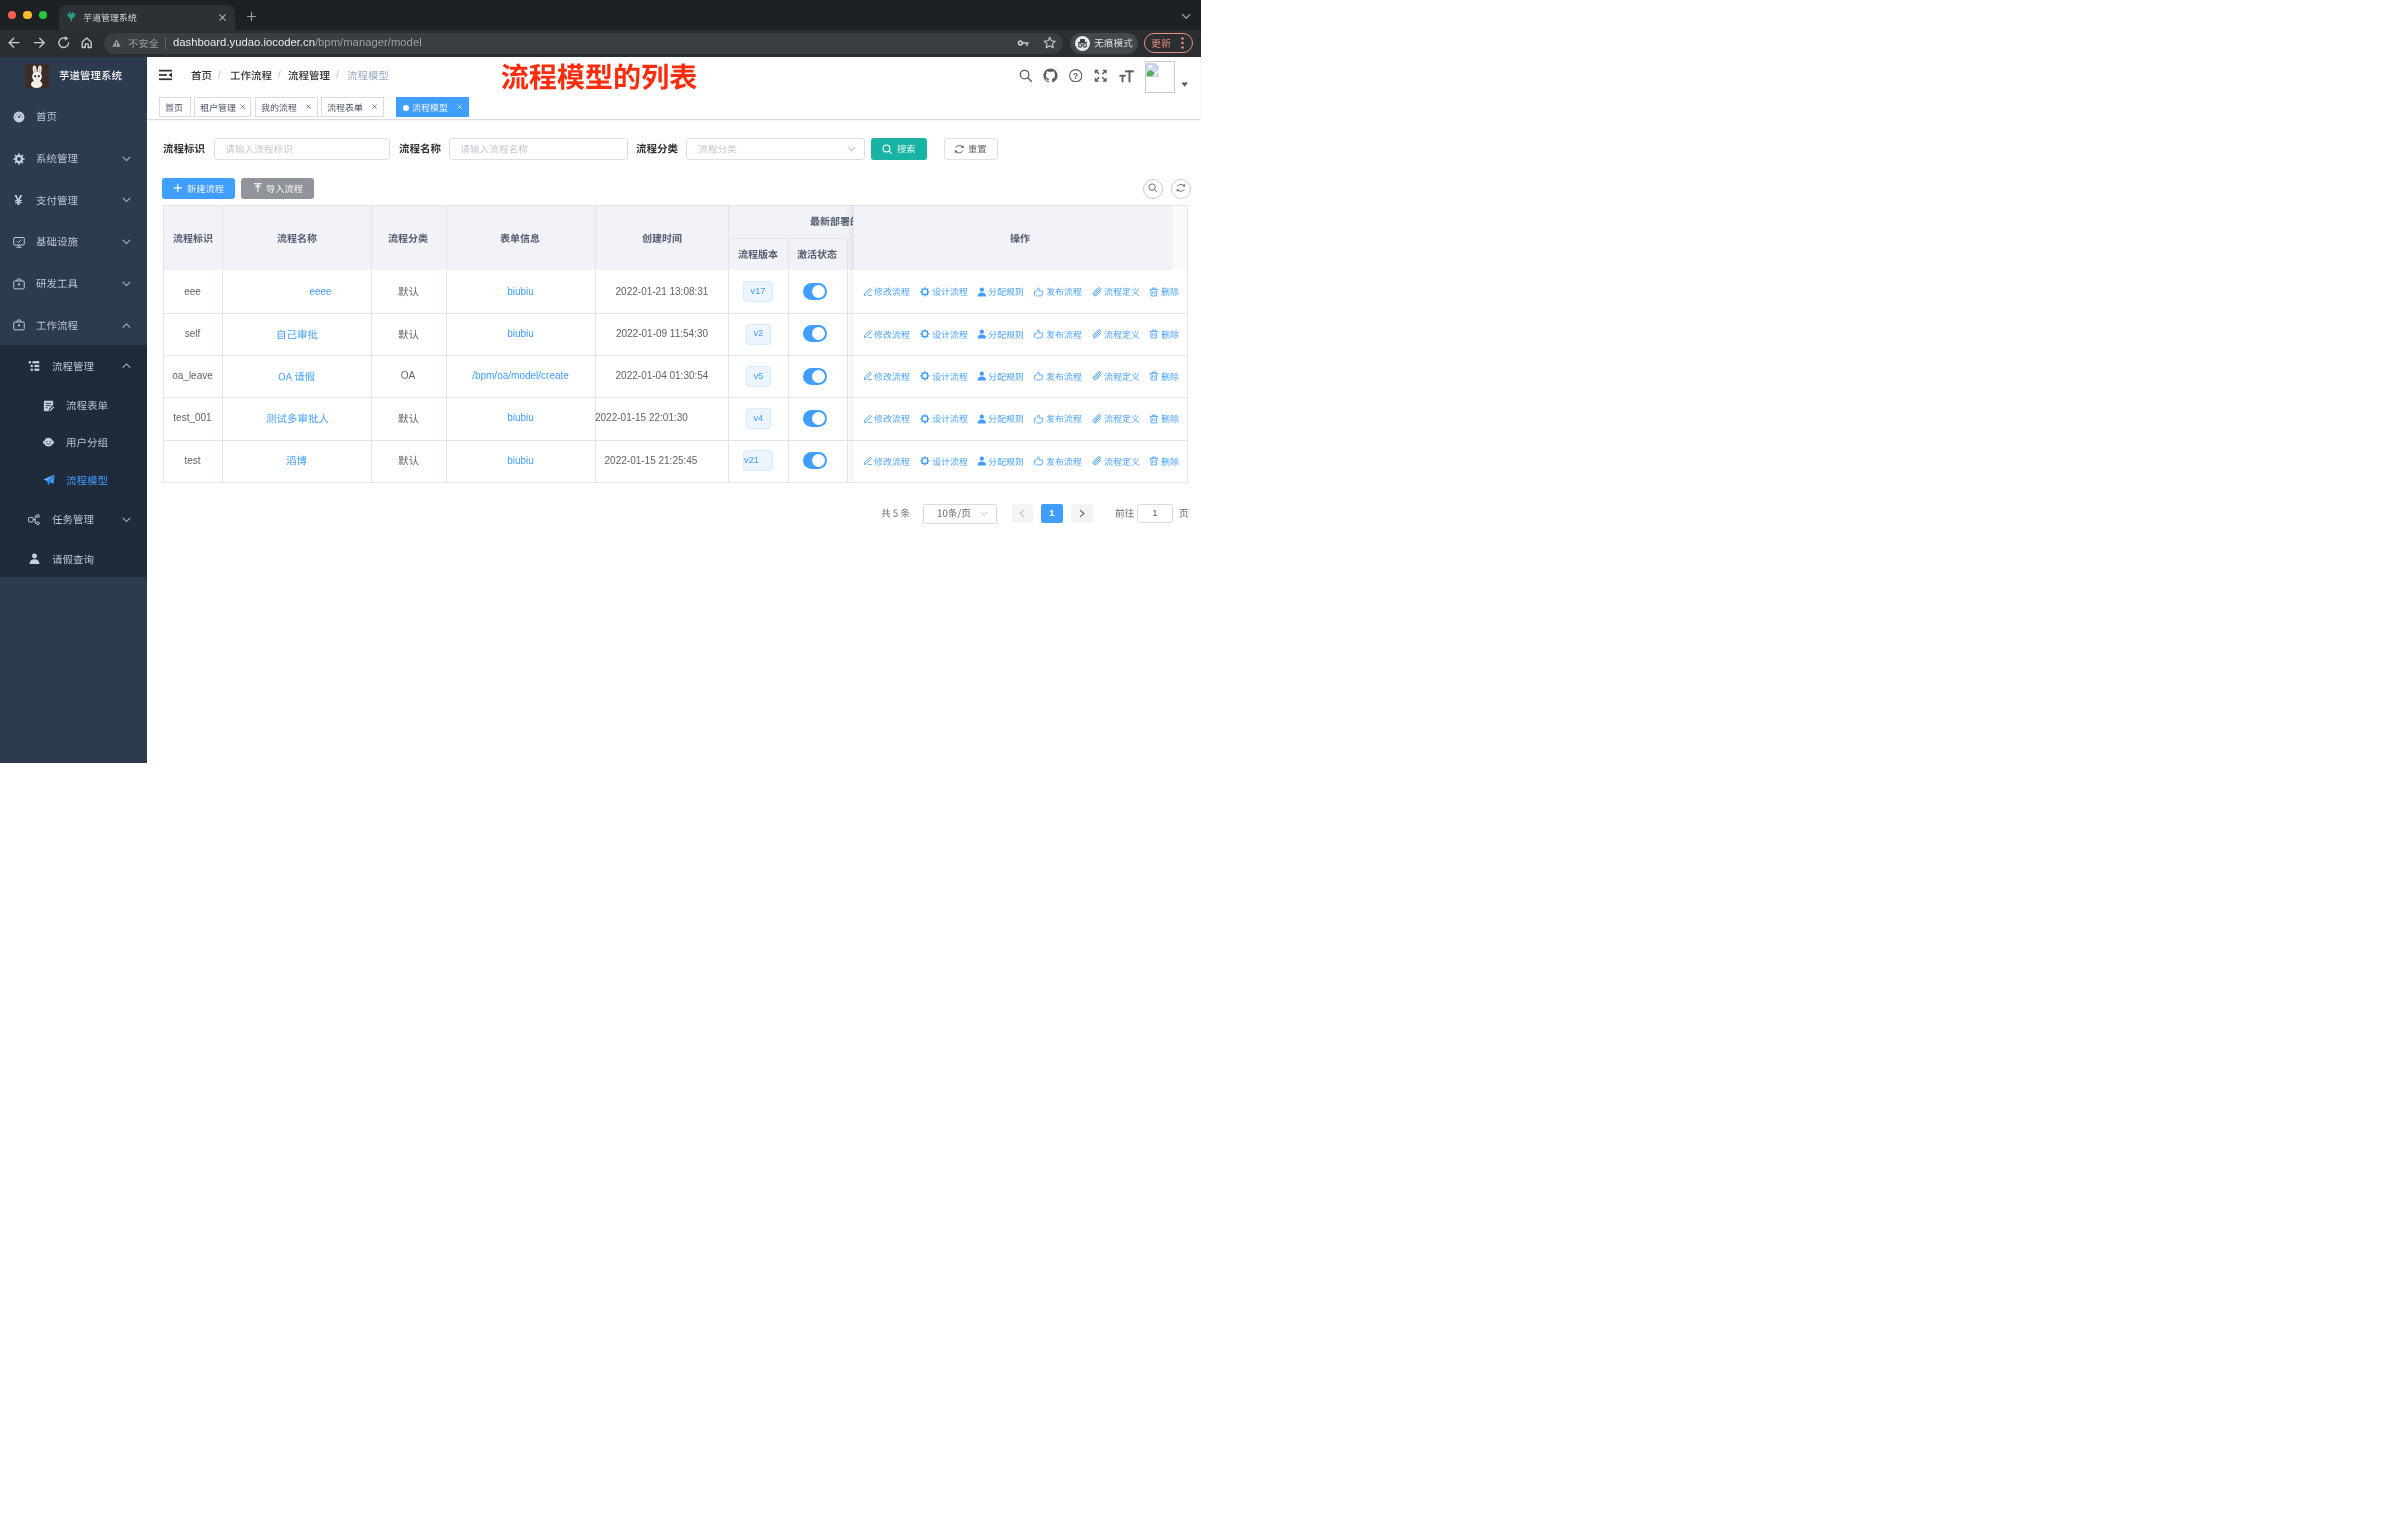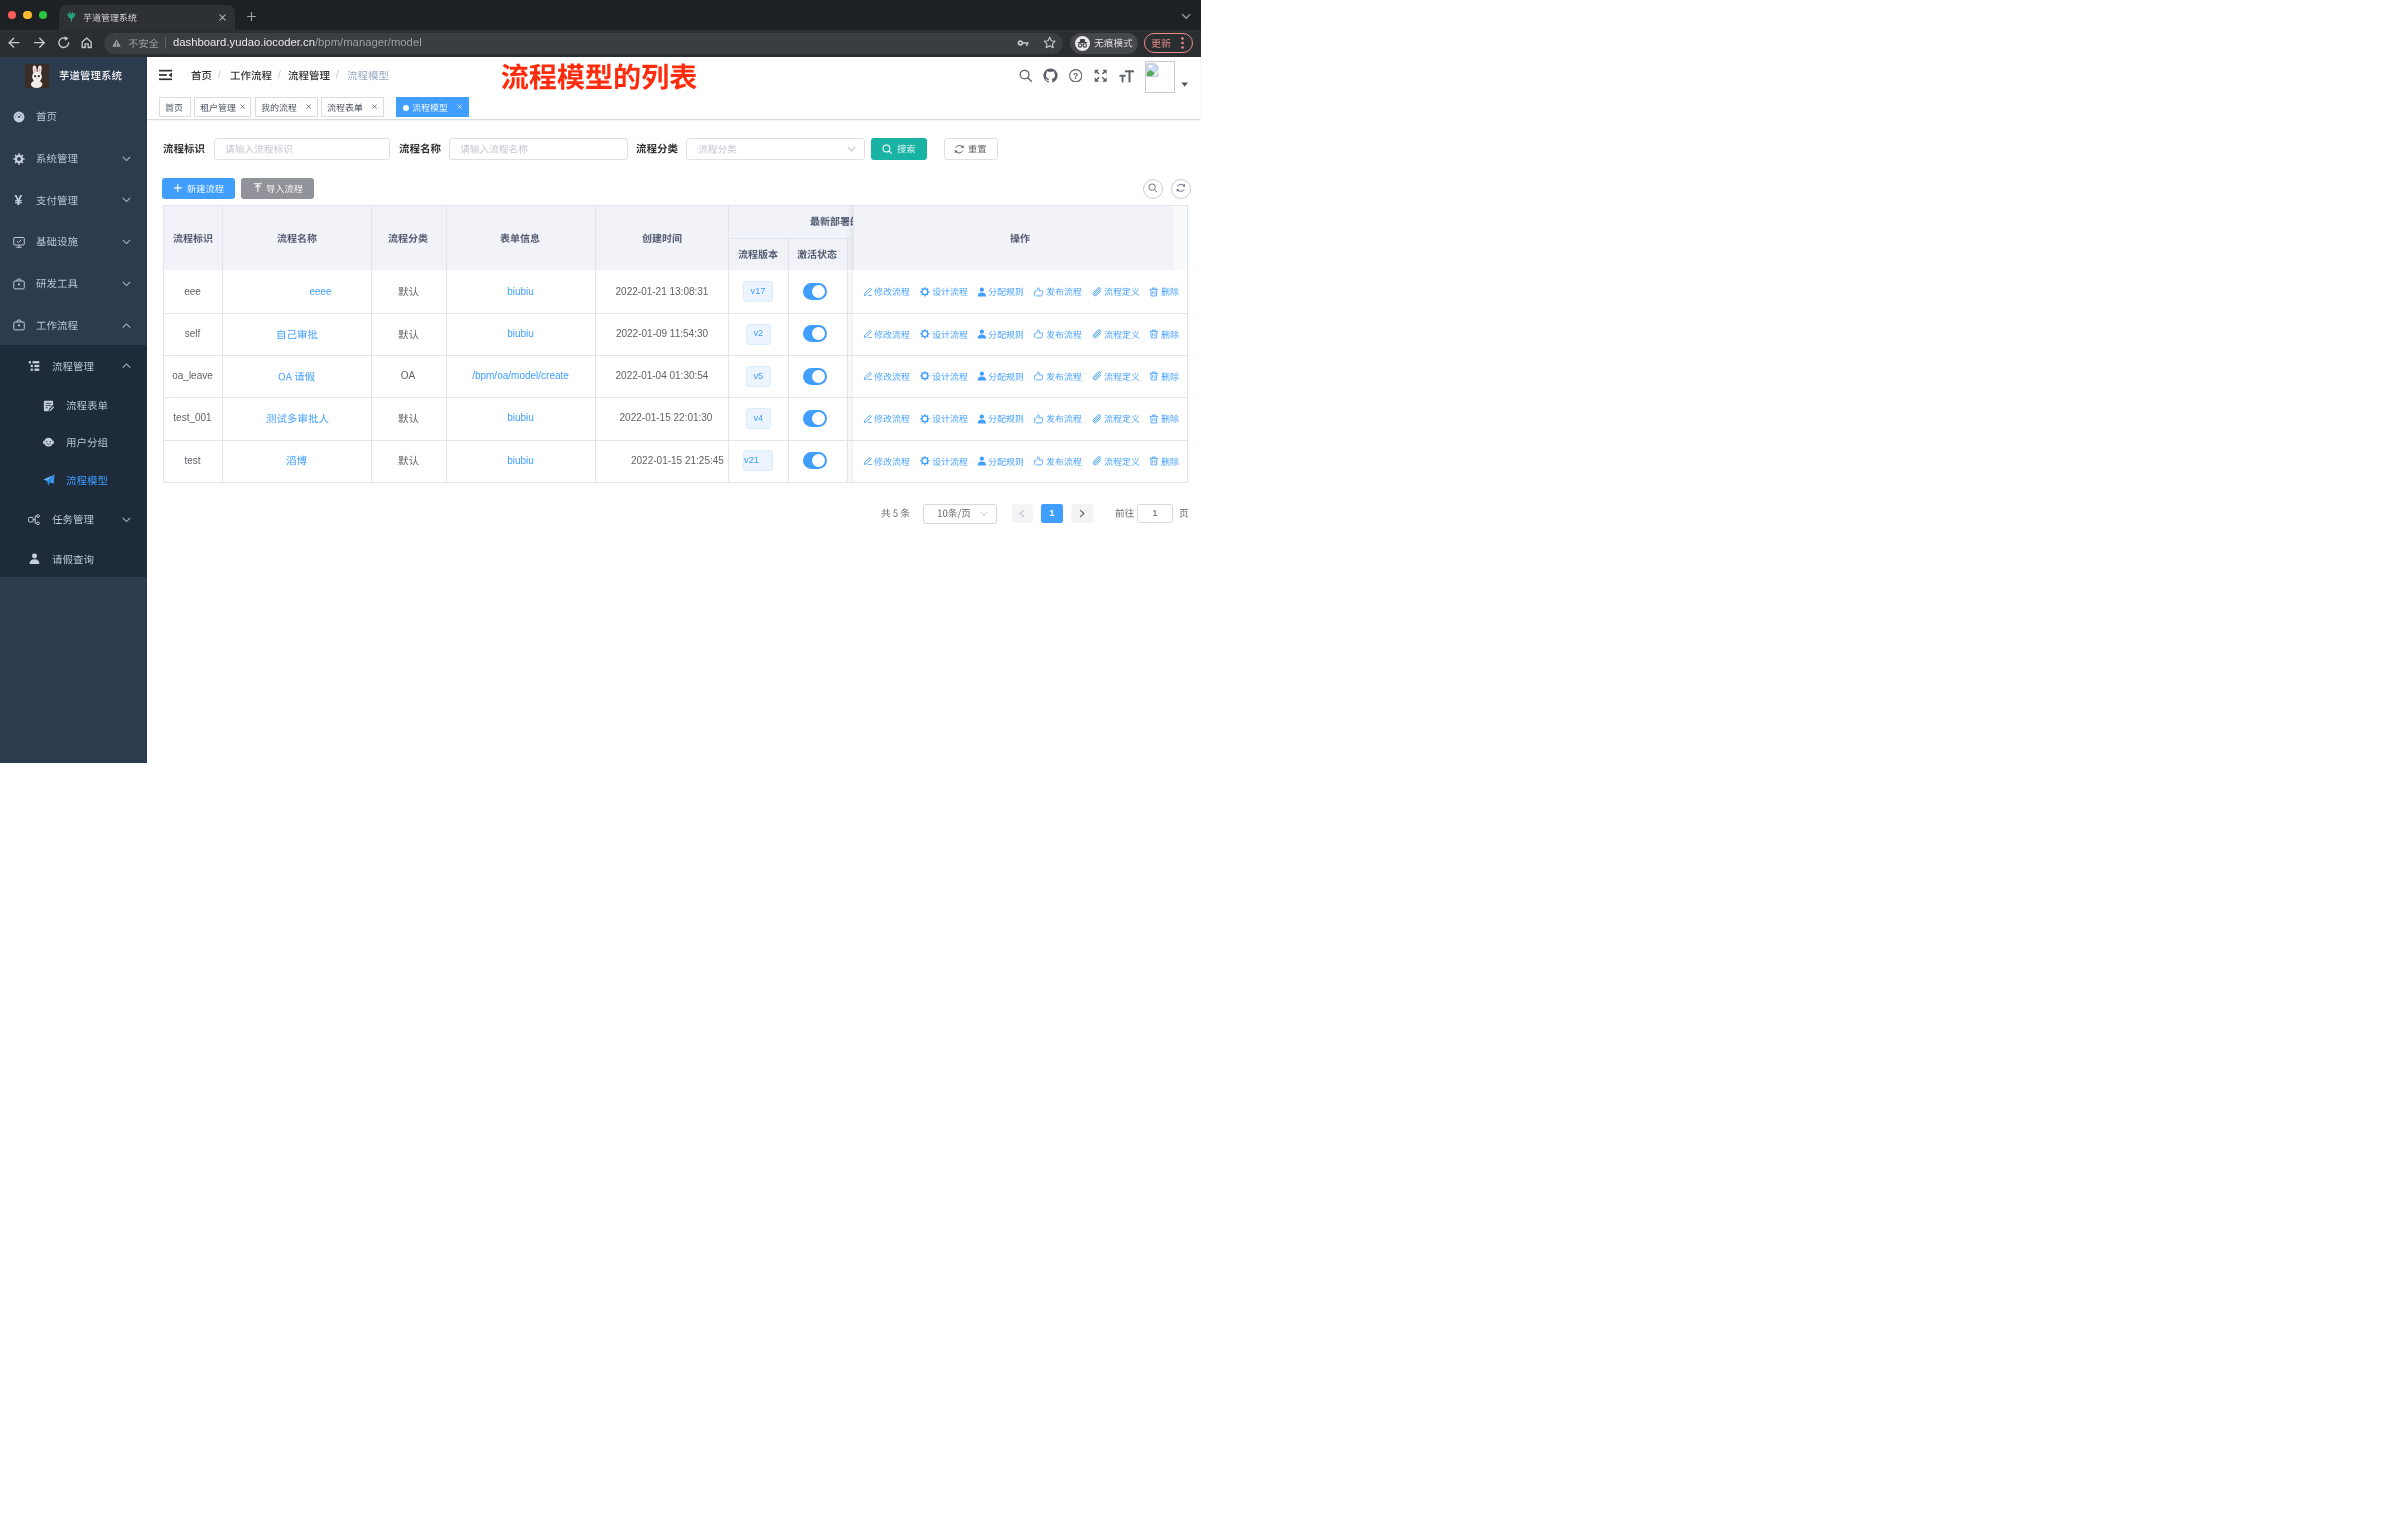--- a/index.html
+++ b/index.html
@@ -1281,21 +1281,21 @@
   </div>
 <div style="position:absolute;left:398px;top:413px">
     <svg width="21" height="12" style="overflow:visible;display:block" viewBox="0 0 28 16">
       <g fill="#606266" transform="translate(0 12.60) scale(0.01400 -0.01400)">
         <use href="#g9ed8r" x="0"></use>
         <use href="#g8ba4r" x="1000"></use>
       </g>
     </svg>
   </div>
 <div style="position:absolute;font-family:'Liberation Sans',sans-serif;font-size:10px;color:#409eff;font-weight:400;white-space:nowrap;line-height:12px;top:412px;width:149px;text-align:center;left:446px;">biubiu</div>
-<div style="position:absolute;font-family:'Liberation Sans',sans-serif;font-size:10px;color:#606266;font-weight:400;white-space:nowrap;line-height:12px;top:412px;width:142px;text-align:center;left:595px;">2022-01-15 22:01:30</div>
+<div style="position:absolute;font-family:'Liberation Sans',sans-serif;font-size:10px;color:#606266;font-weight:400;white-space:nowrap;line-height:12px;top:412px;width:142px;left:595px;">2022-01-15 22:01:30</div>
 <div style="position:absolute;left:746px;top:408px;width:24.6px;height:21px;background:#ecf5ff;border:0.7px solid #d9ecff;border-radius:3px;box-sizing:border-box"></div>
 <div style="position:absolute;font-family:'Liberation Sans',sans-serif;font-size:9.3px;color:#409eff;font-weight:400;white-space:nowrap;line-height:11px;top:413px;width:24.6px;text-align:center;left:746px;">v4</div>
 <div style="position:absolute;left:803px;top:410px;width:24px;height:17px;background:#409eff;border-radius:8.6px"></div>
 <div style="position:absolute;left:812px;top:412px;width:13.4px;height:13.4px;background:#fff;border-radius:50%"></div>
 <svg style="position:absolute;left:863px;top:414px;" width="9.7" height="9.7" viewBox="0 0 13.0 13.0">
     <g stroke="#409eff" stroke-width="1.2" fill="none">
       <path d="M1.6 11.4 L2.4 8.6 L8.8 2.2 Q9.4 1.6 10 2.2 L10.8 3 Q11.4 3.6 10.8 4.2 L4.4 10.6 L1.6 11.4 Z"></path>
       <path d="M7.2 11.4 L11.8 11.4"></path>
     </g>
   </svg>
@@ -1391,21 +1391,21 @@
   </div>
 <div style="position:absolute;left:398px;top:455px">
     <svg width="21" height="12" style="overflow:visible;display:block" viewBox="0 0 28 16">
       <g fill="#606266" transform="translate(0 12.60) scale(0.01400 -0.01400)">
         <use href="#g9ed8r" x="0"></use>
         <use href="#g8ba4r" x="1000"></use>
       </g>
     </svg>
   </div>
 <div style="position:absolute;font-family:'Liberation Sans',sans-serif;font-size:10px;color:#409eff;font-weight:400;white-space:nowrap;line-height:12px;top:455px;width:149px;text-align:center;left:446px;">biubiu</div>
-<div style="position:absolute;font-family:'Liberation Sans',sans-serif;font-size:10px;color:#606266;font-weight:400;white-space:nowrap;line-height:12px;top:455px;width:112px;text-align:left;left:595px;padding-left:36px;">2022-01-15 21:25:45</div>
+<div style="position:absolute;font-family:'Liberation Sans',sans-serif;font-size:10px;color:#606266;font-weight:400;white-space:nowrap;line-height:12px;top:455px;width:112px;text-align:center;left:595px;">2022-01-15 21:25:45</div>
 <div style="position:absolute;left:743px;top:450px;width:30px;height:21px;background:#ecf5ff;border:0.7px solid #d9ecff;border-radius:3px;box-sizing:border-box"></div>
 <div style="position:absolute;font-family:'Liberation Sans',sans-serif;font-size:9.3px;color:#409eff;font-weight:400;white-space:nowrap;line-height:11px;top:455px;width:17px;text-align:center;left:743px;">v21</div>
 <div style="position:absolute;left:803px;top:452px;width:24px;height:17px;background:#409eff;border-radius:8.6px"></div>
 <div style="position:absolute;left:812px;top:454px;width:13.4px;height:13.4px;background:#fff;border-radius:50%"></div>
 <svg style="position:absolute;left:863px;top:456px;" width="9.7" height="9.7" viewBox="0 0 13.0 13.0">
     <g stroke="#409eff" stroke-width="1.2" fill="none">
       <path d="M1.6 11.4 L2.4 8.6 L8.8 2.2 Q9.4 1.6 10 2.2 L10.8 3 Q11.4 3.6 10.8 4.2 L4.4 10.6 L1.6 11.4 Z"></path>
       <path d="M7.2 11.4 L11.8 11.4"></path>
     </g>
   </svg>

